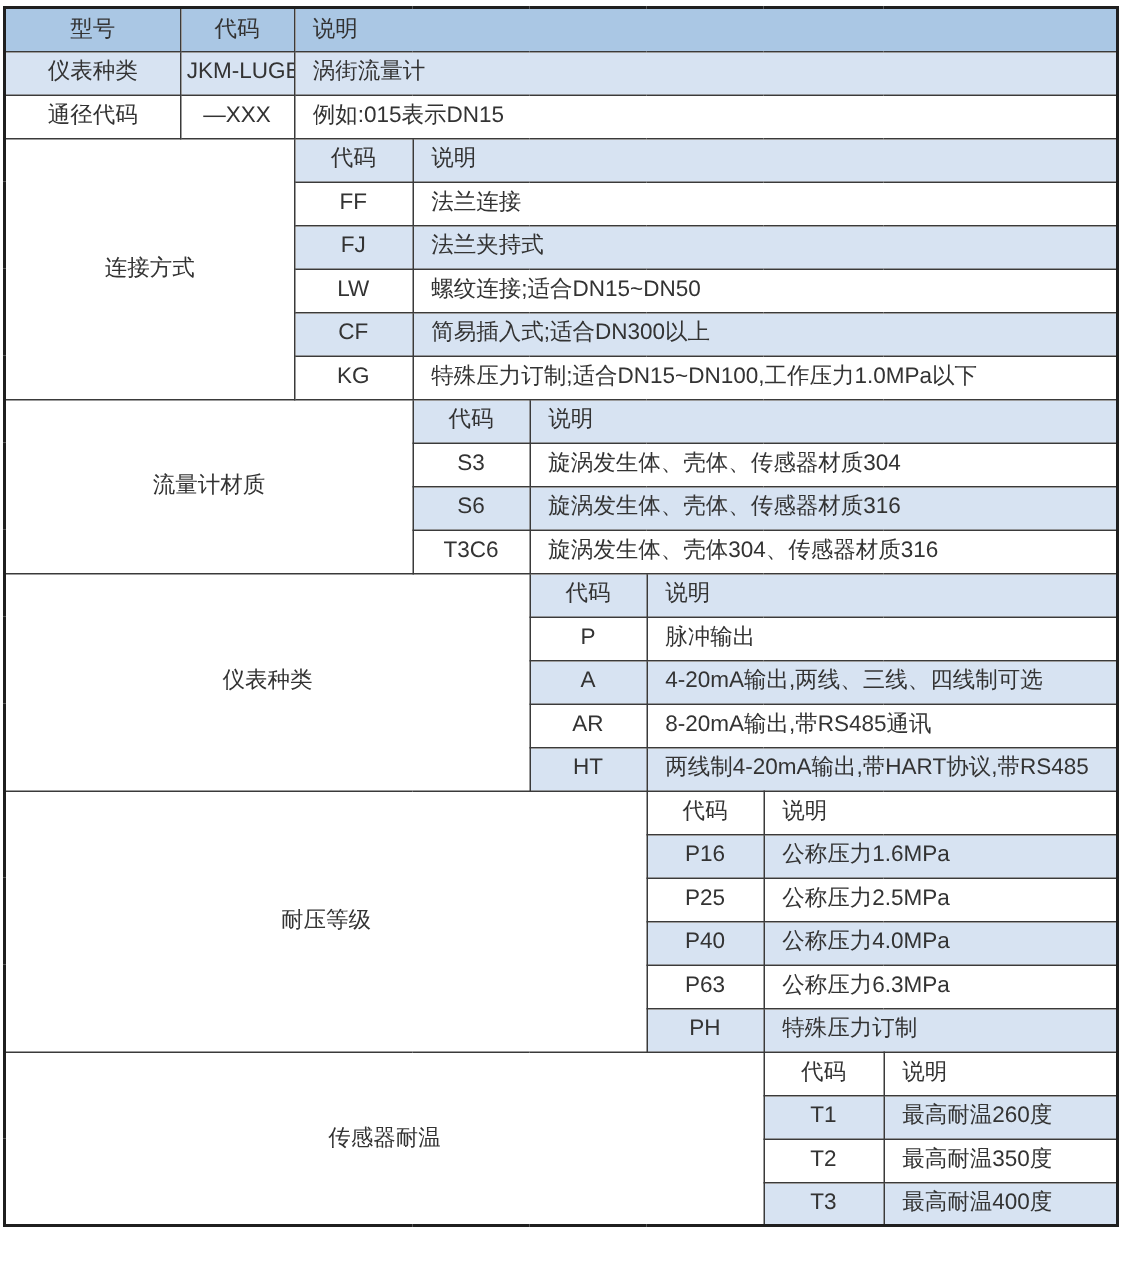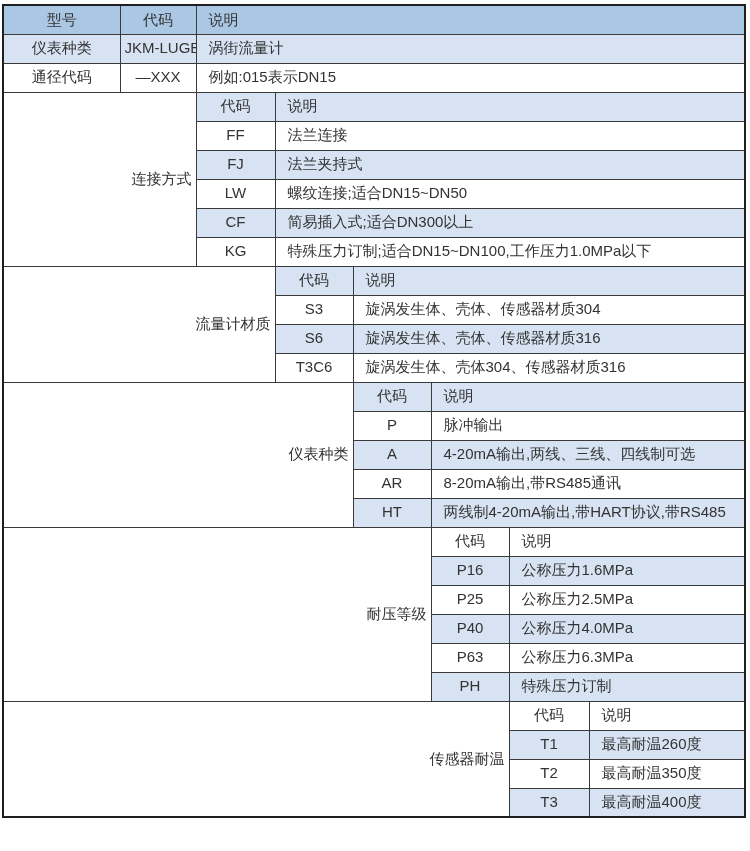--- a/index.html
+++ b/index.html
@@ -33,21 +33,21 @@
   .spec-table td {
     border: 1px solid var(--border);
     height: 29px;
     padding: 0 4px;
     overflow: hidden;
     white-space: nowrap;
     line-height: 1.1;
   }
   td.code-cell { text-align: center; }
   td.desc-cell { text-align: left; padding-left: 12px; margin-left: 27px; }
-  td.sec-label { text-align: right; background: var(--white-row-bg) !important; }
+  td.sec-label { text-align: center; background: var(--white-row-bg) !important; }
   tr.hdr td   { background: var(--header-bg); }
   tr.alt td   { background: var(--alt-row-bg); }
   tr.white td { background: var(--white-row-bg); }
 </style>
 </head>
 <body>
 
 <div class="page">
   <table class="spec-table">
     <colgroup>

